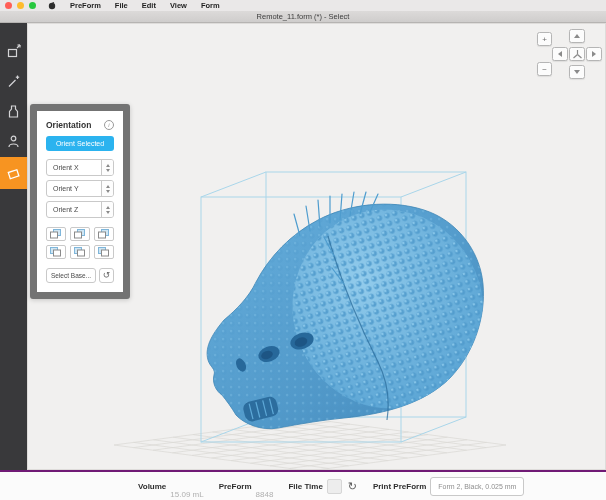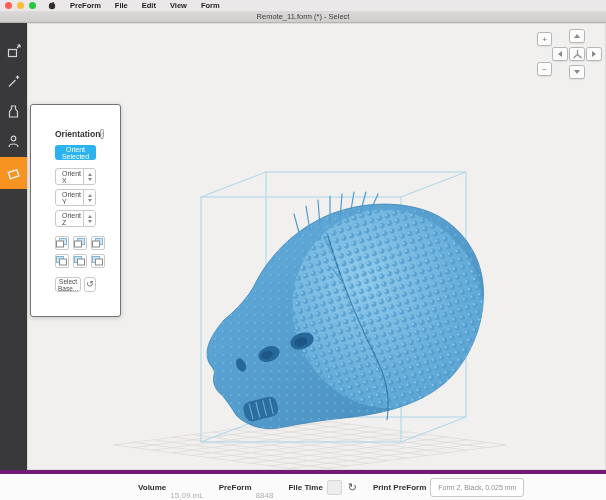--- a/index.html
+++ b/index.html
@@ -27,23 +27,23 @@
   .side-toolbar{position:absolute;left:0;top:23px;width:27px;height:447px;background:#39393b;
     z-index:15;display:flex;flex-direction:column;align-items:stretch;padding-top:14px;box-sizing:border-box;}
   .tool{height:29px;margin-bottom:1px;display:flex;align-items:center;justify-content:center;cursor:pointer;}
   .tool.active{background:#f79421;height:32px;}
   .tool svg{display:block;}
   
   .viewport{position:absolute;left:27px;top:23px;width:579px;height:447px;
     background:#f1f0ef;border:1px solid #dedcda;box-sizing:border-box;}
   .viewport svg{position:absolute;left:0;top:0;}
   
-  .panel{position:absolute;left:30px;top:104px;width:91px;background:#ffffff;
-    border:1px solid #737373;border-radius:3px;box-shadow:0 1px 5px rgba(0,0,0,.18);
-    z-index:16;padding:24px;box-sizing:border-box;}
+  .panel{position:absolute;left:30px;top:104px;width:100px;background:#ffffff;
+    border:7px solid #737373;border-radius:3px;box-shadow:0 1px 5px rgba(0,0,0,.18);
+    z-index:16;padding:9px;box-sizing:border-box;}
   .panel-header{display:flex;align-items:center;justify-content:space-between;margin-bottom:6px;}
   .panel-title{font-size:8.5px;font-weight:bold;color:#333;}
   .info-icon{width:8px;height:8px;border:1px solid #9a9a9a;border-radius:50%;color:#9a9a9a;
     font-size:6px;line-height:8px;text-align:center;font-style:italic;cursor:pointer;}
   .btn-primary{display:block;width:100%;height:15px;background:#2bb3ef;border:none;border-radius:3px;
     color:#fff;font-size:7px;font-family:inherit;cursor:pointer;margin-bottom:8px;}
   .stepper{display:flex;height:15px;border:1px solid #c9c9c9;border-radius:3px;background:#fff;
     margin-bottom:4px;overflow:hidden;cursor:pointer;}
   .stepper-label{flex:1;font-size:7px;color:#4a4a4a;display:flex;align-items:center;padding-left:6px;}
   .stepper-ctrl{width:11px;border-left:1px solid #c9c9c9;display:flex;flex-direction:column;
@@ -63,21 +63,21 @@
   .navbtn{position:absolute;width:16px;height:14px;background:#fcfcfc;border:1px solid #b5b5b5;
     border-radius:2.5px;box-shadow:0 1px 1px rgba(0,0,0,.08);display:flex;align-items:center;
     justify-content:center;cursor:pointer;z-index:12;font-size:8px;color:#6d6d6d;padding:0;font-family:inherit;}
   .tri2{width:0;height:0;}
   .tri2.up{border-left:3.5px solid transparent;border-right:3.5px solid transparent;border-bottom:4.5px solid #8a8a8a;}
   .tri2.down{border-left:3.5px solid transparent;border-right:3.5px solid transparent;border-top:4.5px solid #8a8a8a;}
   .tri2.left{border-top:3.5px solid transparent;border-bottom:3.5px solid transparent;border-right:4.5px solid #8a8a8a;}
   .tri2.right{border-top:3.5px solid transparent;border-bottom:3.5px solid transparent;border-left:4.5px solid #8a8a8a;}
   
   .statusbar{position:absolute;left:0;top:470px;width:606px;height:30px;background:#fbfbfb;
-    border-top:4px solid #701a75;display:flex;align-items:center;padding-left:138px;box-sizing:border-box;z-index:18;}
+    border-top:2px solid #701a75;display:flex;align-items:center;padding-left:138px;box-sizing:border-box;z-index:18;}
   .sb-label{font-size:8px;font-weight:bold;color:#2e2e2e;margin-right:4px;white-space:nowrap;}
   .sb-value{font-size:8px;color:#b0b0b0;margin-right:15px;white-space:nowrap;margin-top:16px;}
   .sb-box{width:13px;height:13px;background:#ededed;border:1px solid #d6d6d6;border-radius:2px;margin-right:3px;}
   .sb-refresh{width:15px;height:15px;border:none;background:transparent;color:#555;font-size:11px;
     line-height:14px;cursor:pointer;margin-right:13px;padding:0;}
   .sb-settings{height:17px;border:1px solid #c9c9c9;border-radius:3px;background:#fff;
     font-size:7px;color:#8f8f8f;display:flex;align-items:center;padding:0 7px;cursor:pointer;white-space:nowrap;}
 </style>
 </head>
 <body>

